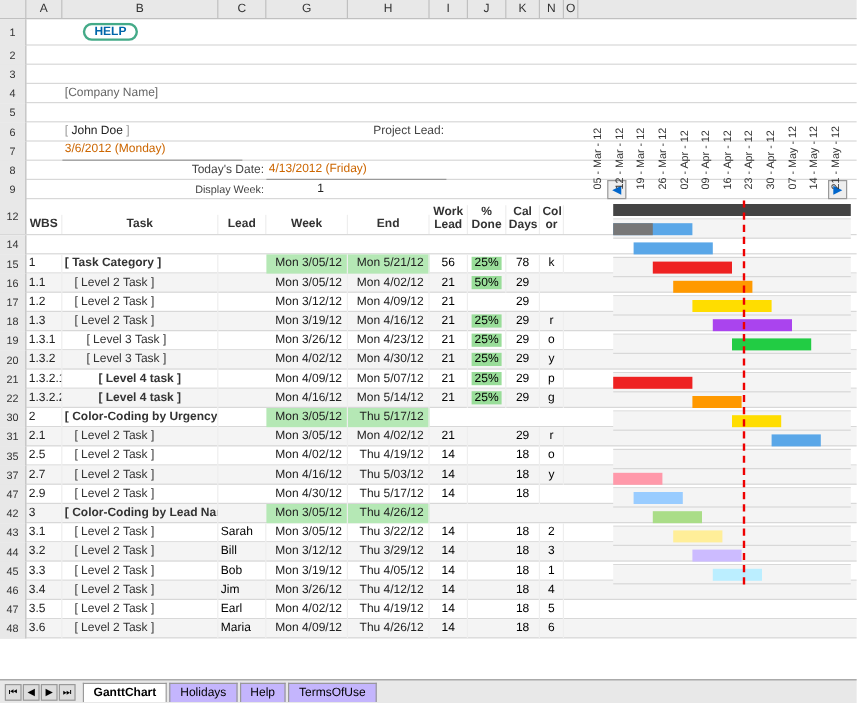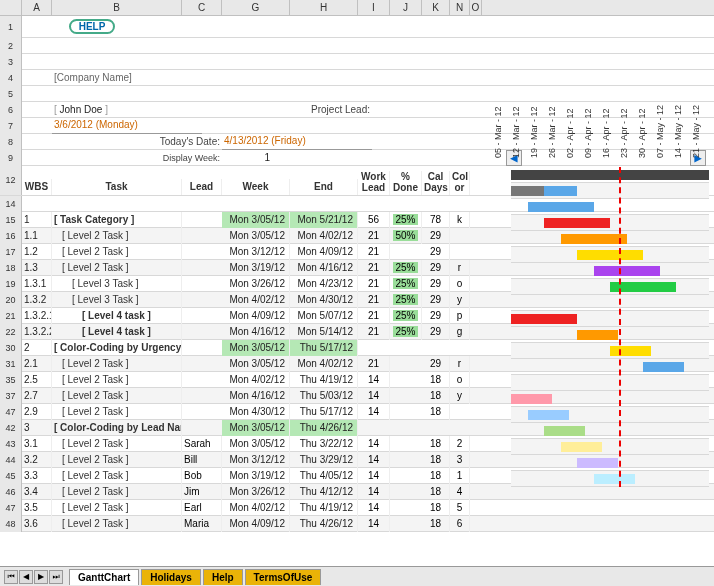--- a/index.html
+++ b/index.html
@@ -34,21 +34,21 @@
 .timeline-hdr { display: flex; position: absolute; right: 5px; top: 90px; }
 .tl-col { width: 18px; writing-mode: vertical-rl; transform: rotate(180deg); font-size: 9px; text-align: left; padding: 2px 0; height: 70px; color: #333; }
 .gantt-area { position: absolute; right: 5px; top: 167px; width: 198px; }
 .gantt-row { height: 16px; border-bottom: 1px solid #d8d8d8; position: relative; }
 .bar { position: absolute; height: 10px; top: 3px; }
 .today-line { position: absolute; left: 108px; top: 0; width: 0; height: 100%; border-left: 2px dashed #e00; z-index: 5; }
 .sheet-tabs { position: absolute; bottom: 0; left: 0; right: 0; height: 20px; background: #e8e8e8; display: flex; align-items: center; padding-left: 4px; border-top: 1px solid #999; }
 .sheet-nav { width: 14px; height: 14px; border: 1px solid #999; margin-right: 1px; font-size: 8px; text-align: center; line-height: 12px; background: #ddd; cursor: pointer; }
 .sheet-tab { padding: 2px 8px; font-size: 10px; border: 1px solid #999; border-bottom: none; margin-right: 2px; background: #fff; cursor: pointer; }
 .sheet-tab.active { background: #fff; font-weight: bold; }
-.sheet-tab.inactive { background: #eab308; font-weight: bold; }
+.sheet-tab.inactive { background: #c4b5fd; }
 .red-tri { color: #d00; font-size: 8px; }
 .odd { background: #f4f4f4; }
 .c-A { width: 30px; } .c-B { width: 130px; } .c-C { width: 40px; }
 .c-G { width: 68px; } .c-H { width: 68px; } .c-I { width: 32px; }
 .c-J { width: 32px; } .c-K { width: 28px; } .c-N { width: 20px; }
 </style>
 </head>
 <body>
 
 <div class="col-headers">

